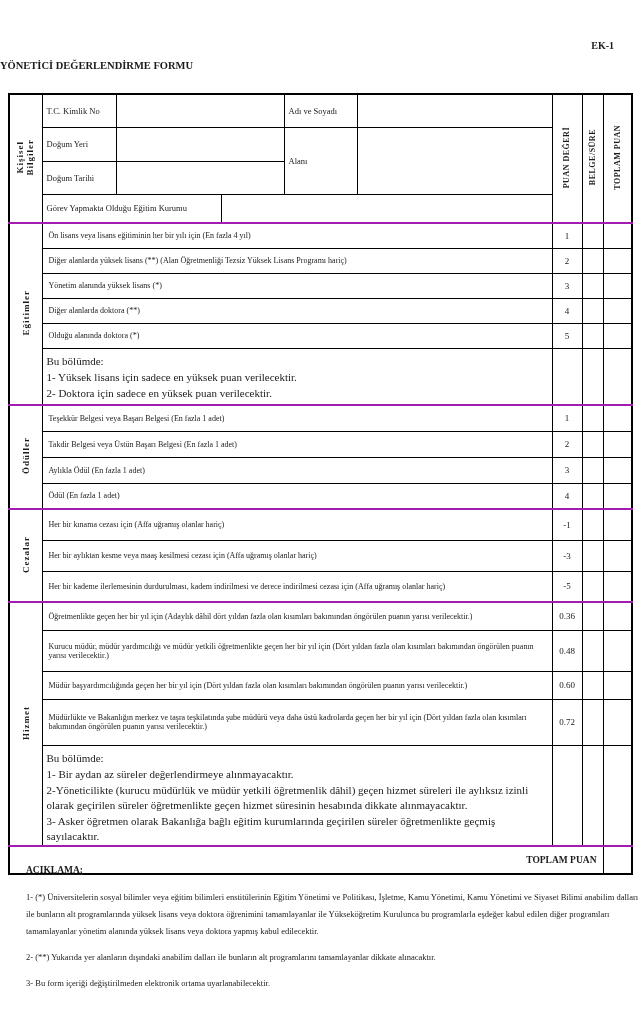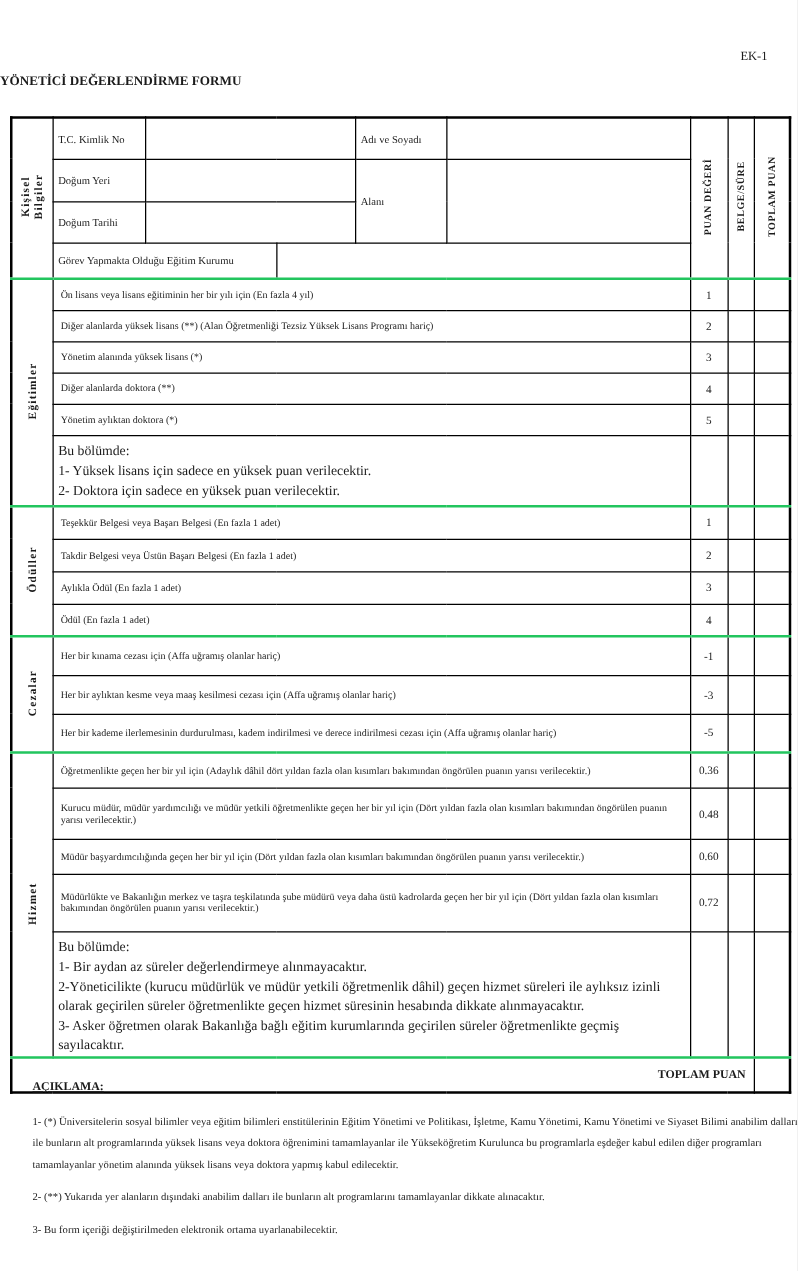--- a/index.html
+++ b/index.html
@@ -1,35 +1,35 @@
 <!DOCTYPE html>
 <html><head>
 <meta charset="utf-8">
 <style>
   html,body{margin:0;padding:0;background:#e8e8e8;}
   .page{position:relative;width:638px;height:1027px;background:#ffffff;margin:0 auto;
         font-family:"Liberation Serif", serif;color:#1b1b1b;overflow:hidden;}
-  .corner-tag{position:absolute;top:40px;right:24px;font-size:10px;font-weight:normal;}
+  .corner-tag{position:absolute;top:40px;right:24px;font-size:10px;font-weight:bold;}
   .form-title{position:absolute;top:60px;left:0;width:100%;
               font-size:10.5px;font-weight:bold;}
   table.form{position:absolute;left:8px;top:93px;width:623px;border-collapse:collapse;
              table-layout:fixed;border:2px solid #000;}
   td{border:1px solid #000;padding:0 4px;font-size:8px;vertical-align:middle;
      overflow:hidden;word-wrap:break-word;}
   td.sec{text-align:center;padding:0;}
   .vtext{writing-mode:vertical-rl;transform:rotate(180deg);display:inline-block;
          font-weight:bold;font-size:9px;letter-spacing:1px;white-space:pre-line;line-height:1.15;}
   td.colhead{text-align:center;padding:0;}
   td.colhead .vtext{font-size:8px;letter-spacing:0.5px;}
   td.lbl{font-size:8.5px;}
   td.desc{font-size:8px;padding-left:6px;}
   td.val{text-align:center;font-size:9px;}
   td.note{vertical-align:top;padding-top:5px;font-size:11px;line-height:15px;}
   td.note .note-line{margin:0 0 1px 0;}
-  tr.sec-top td{border-top:2px solid #22c55e;}
+  tr.sec-top td{border-top:2px solid #a21caf;}
   td.total-label{text-align:right;font-weight:bold;font-size:9.5px;padding-right:6px;}
   
   tr.r-h1{height:33px;} tr.r-h2{height:34px;} tr.r-h3{height:33px;} tr.r-h4{height:29px;}
   tr.r-e{height:25px;}  tr.r-enote{height:57px;}
   tr.r-o{height:26px;}  tr.r-c{height:31px;}
   tr.r-hz1{height:28px;} tr.r-hz2{height:41px;} tr.r-hz3{height:28px;padding-left:48px;} tr.r-hz4{height:46px;}
   tr.r-hnote{height:82px;} tr.r-total{height:28px;}
   .aciklama{position:absolute;left:8px;top:862px;width:622px;font-size:8.5px;line-height:17px;margin-left:18px;}
   .aciklama .heading{font-weight:bold;text-decoration:underline;font-size:9.5px;margin:0 0 10px 0;}
   .aciklama .item{margin:0 0 9px 0;}
@@ -101,21 +101,21 @@
         <td></td>
         <td></td>
       </tr>
       <tr class="r-e">
         <td class="desc" colspan="5">Diğer alanlarda doktora (**)</td>
         <td class="val">4</td>
         <td></td>
         <td></td>
       </tr>
       <tr class="r-e">
-        <td class="desc" colspan="5">Yönetim aylıktan doktora (*)</td>
+        <td class="desc" colspan="5">Olduğu alanında doktora (*)</td>
         <td class="val">5</td>
         <td></td>
         <td></td>
       </tr>
       <tr class="r-enote">
         <td class="note" colspan="5">
           <div class="note-line">Bu bölümde:</div>
           <div class="note-line">1- Yüksek lisans için sadece en yüksek puan verilecektir.</div>
           <div class="note-line">2- Doktora için sadece en yüksek puan verilecektir.</div>
         </td>

